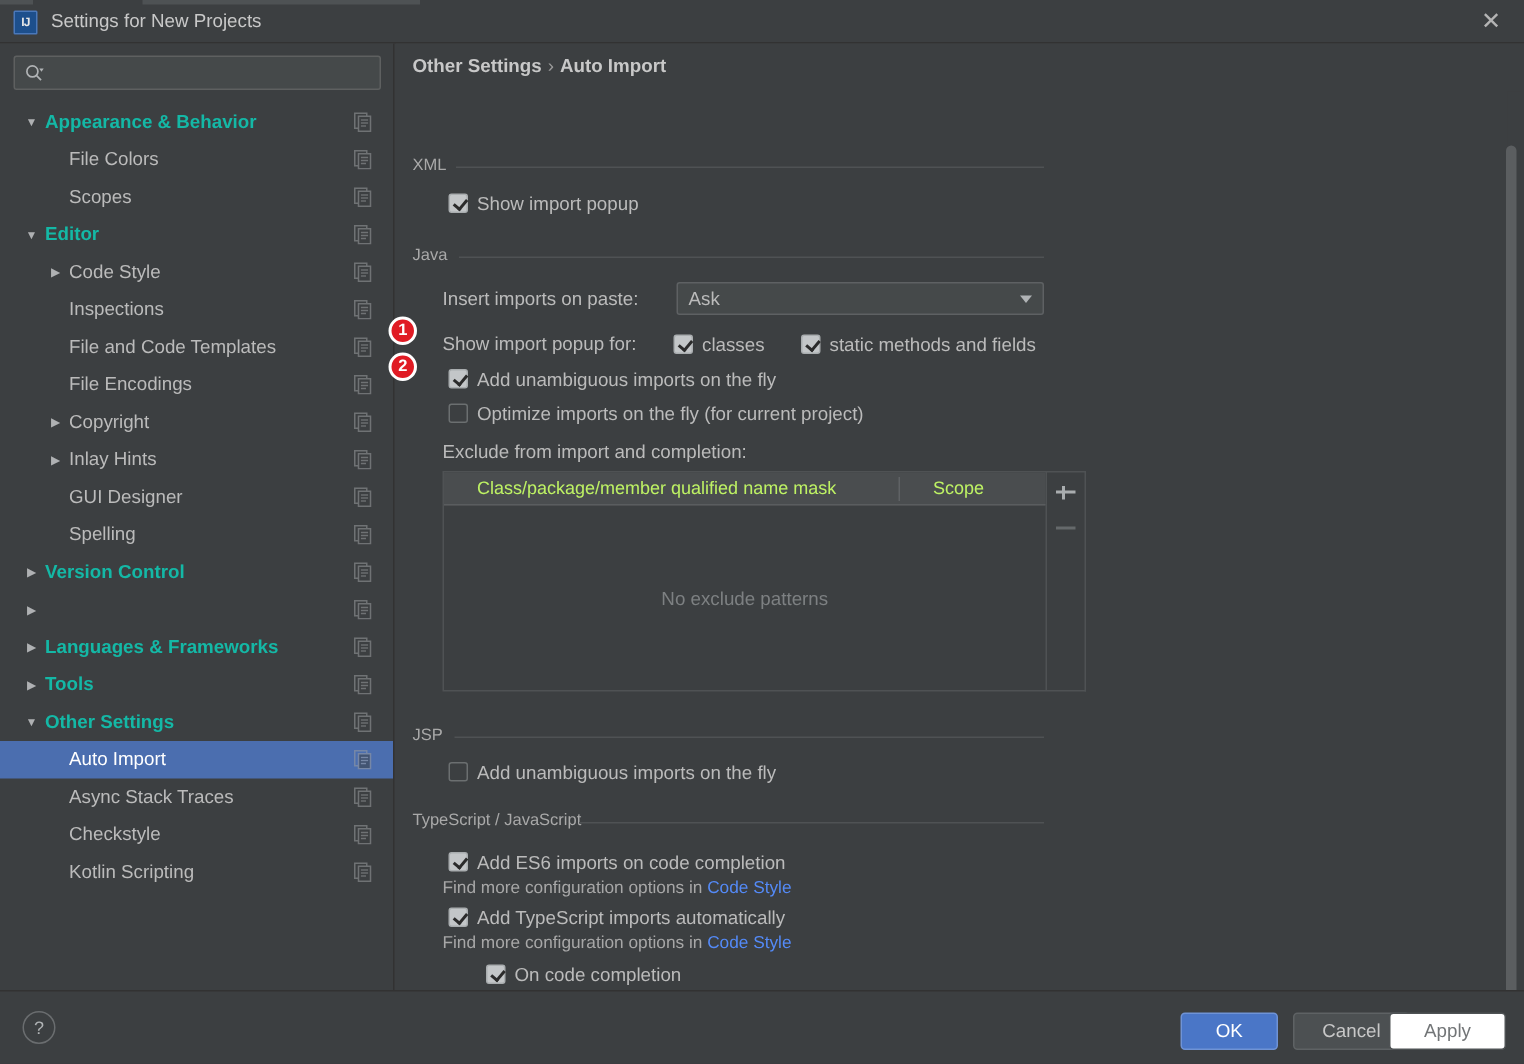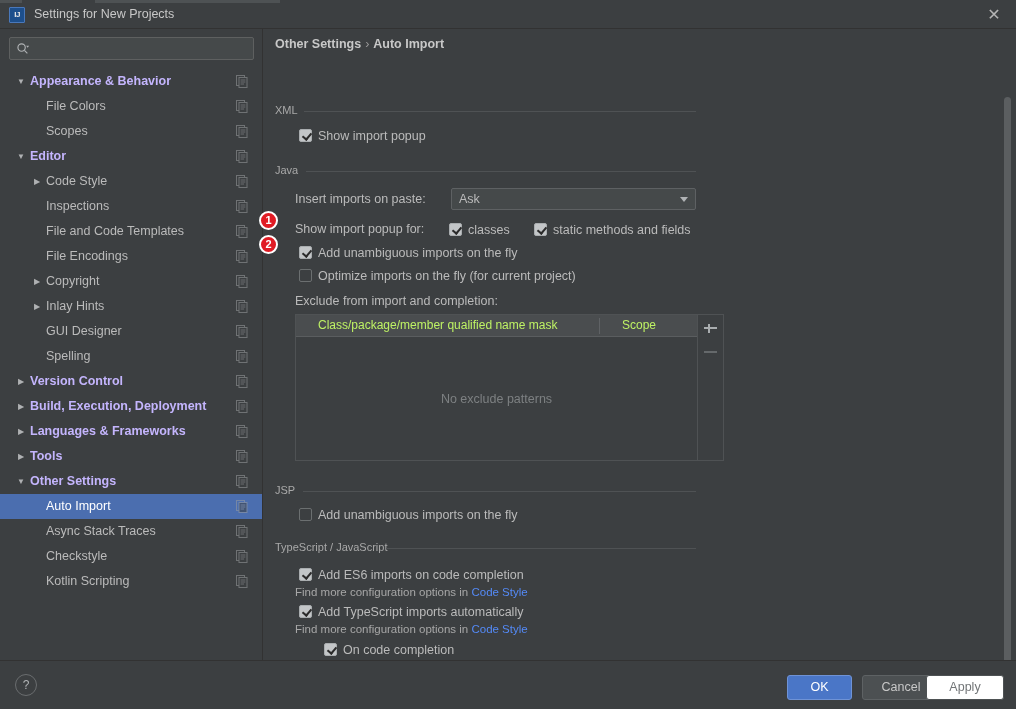--- a/index.html
+++ b/index.html
@@ -93,21 +93,21 @@
   .tree-row.selected .tr-label { color: #ffffff; }
   .tr-arrow {
     position: absolute; top: 0; width: 12px; height: 25px;
     line-height: 25px; text-align: center;
     font-size: 8px; color: #afb1b3;
   }
   .tr-label {
     position: absolute; top: 0; height: 25px; line-height: 25px;
     font-size: 12.5px; color: #bbbbbb;
   }
-  .tr-label.bold { font-weight: bold; color: #c4b5fd; }
+  .tr-label.bold { font-weight: bold; color: #14b8a6; }
   .copy-icon {
     position: absolute; right: 13px; top: 5px;
     width: 14px; height: 14px; opacity: 0.55;
     cursor: pointer;
   }
 
   
   .main {
     position: absolute; left: 264px; top: 29px;
     width: 752px; height: 631px;
@@ -466,21 +466,20 @@
           <svg class="copy-icon" viewBox="0 0 14 14">
             <rect x="1.5" y="1.5" width="8" height="10" fill="none" stroke="#9a9d9f" stroke-width="1"></rect>
             <rect x="4" y="3.5" width="8" height="10" fill="#3c3f41" stroke="#9a9d9f" stroke-width="1"></rect>
             <line x1="5.6" y1="6" x2="10.4" y2="6" stroke="#9a9d9f" stroke-width="0.9"></line>
             <line x1="5.6" y1="8" x2="10.4" y2="8" stroke="#9a9d9f" stroke-width="0.9"></line>
             <line x1="5.6" y1="10" x2="9" y2="10" stroke="#9a9d9f" stroke-width="0.9"></line>
           </svg>
         </div>
         <div class="tree-row">
           <span class="tr-arrow" style="left: 15px;">▶</span>
-          <span class="tr-label bold" style="left: 30px;">Build, Execution, Deployment</span>
           <svg class="copy-icon" viewBox="0 0 14 14">
             <rect x="1.5" y="1.5" width="8" height="10" fill="none" stroke="#9a9d9f" stroke-width="1"></rect>
             <rect x="4" y="3.5" width="8" height="10" fill="#3c3f41" stroke="#9a9d9f" stroke-width="1"></rect>
             <line x1="5.6" y1="6" x2="10.4" y2="6" stroke="#9a9d9f" stroke-width="0.9"></line>
             <line x1="5.6" y1="8" x2="10.4" y2="8" stroke="#9a9d9f" stroke-width="0.9"></line>
             <line x1="5.6" y1="10" x2="9" y2="10" stroke="#9a9d9f" stroke-width="0.9"></line>
           </svg>
         </div>
         <div class="tree-row">
           <span class="tr-arrow" style="left: 15px;">▶</span>

